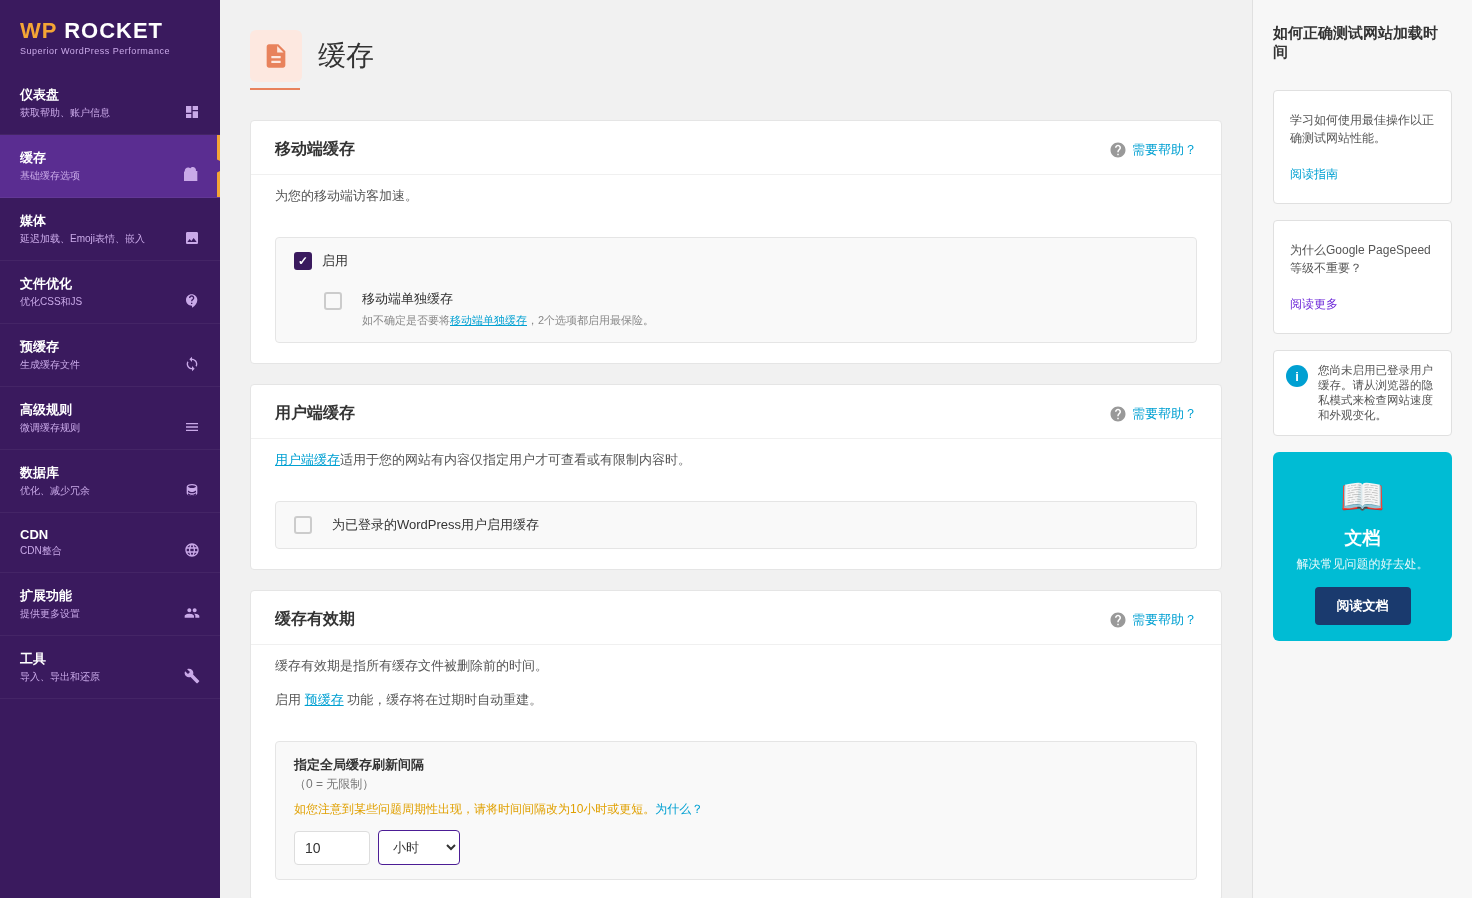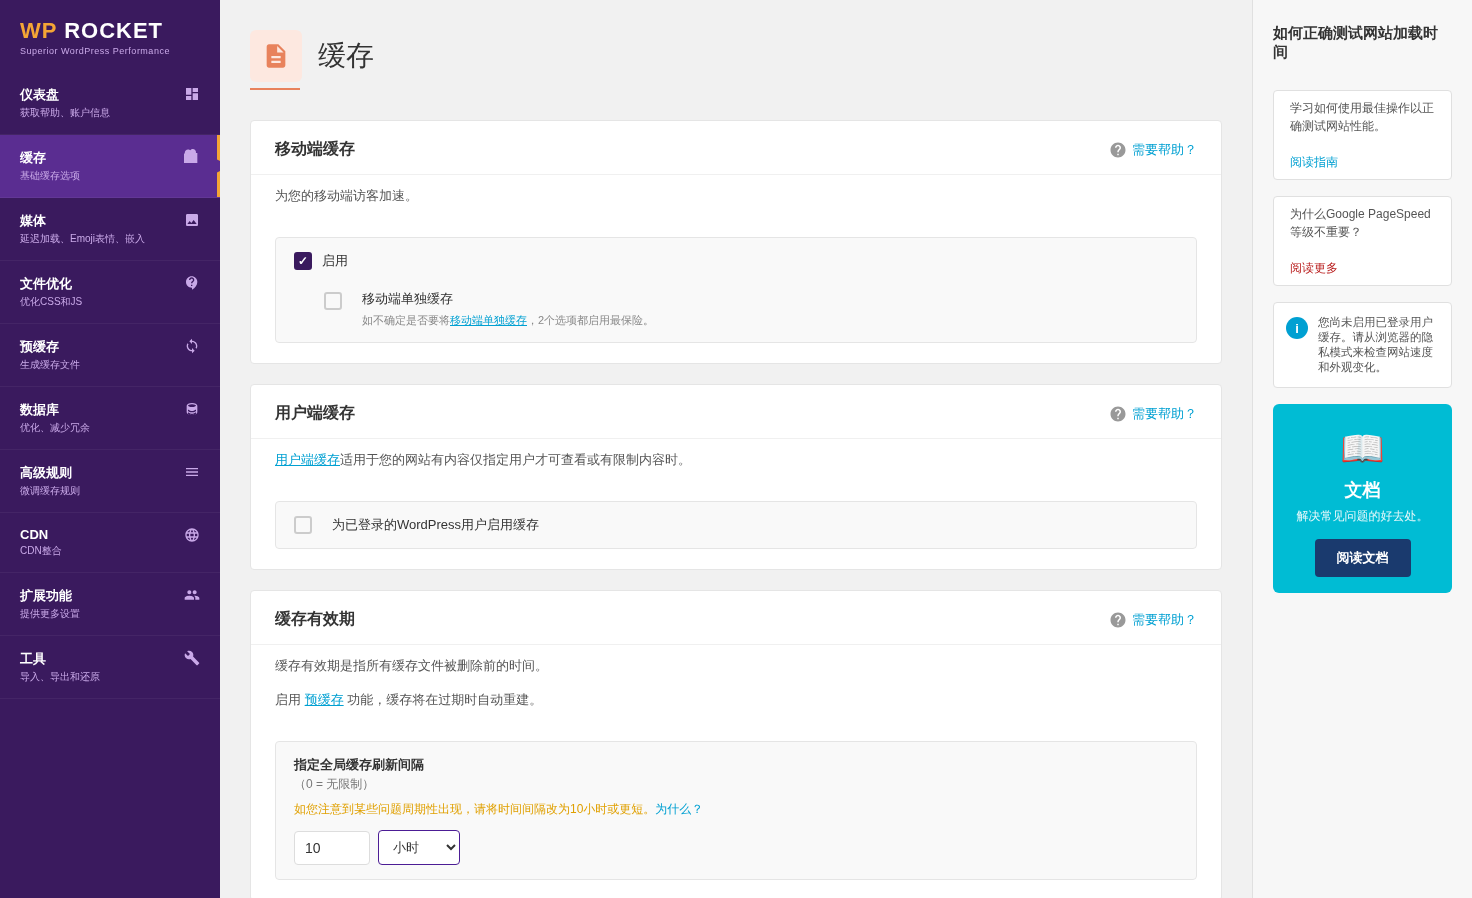--- a/index.html
+++ b/index.html
@@ -28,21 +28,21 @@
     }
     #sidebar-logo .logo-wp span { color: #f4a535; }
     #sidebar-logo .logo-subtitle {
       font-size: 9px;
       color: #c9a9e8;
       margin-top: 2px;
       letter-spacing: 0.5px;
     }
     .sidebar-item {
       display: flex;
-      align-items: flex-start;
+      align-items: flex-end;
       padding: 14px 20px;
       cursor: pointer;
       position: relative;
       border-bottom: 1px solid rgba(255,255,255,0.05);
     }
     .sidebar-item.active { background: #5a2d91; }
     .sidebar-item.active::after {
       content: '';
       position: absolute;
       right: 0; top: 0; bottom: 0;
@@ -216,21 +216,21 @@
     .right-sidebar-title {
       font-size: 15px;
       font-weight: 700;
       color: #333;
       margin-bottom: 12px;
     }
     .right-card {
       background: #fff;
       border: 1px solid #e0e0e0;
       border-radius: 4px;
-      padding: 8px 16px;
+      padding: 20px 16px;
       font-size: 12px;
       color: #555;
       line-height: 1.5;
     }
     .right-card a { color: #00a0d2; text-decoration: none; font-size: 12px; }
     .info-card {
       background: #fff;
       border: 1px solid #e0e0e0;
       border-radius: 4px;
       padding: 12px;
@@ -343,38 +343,38 @@
     </div>
     <div class="sidebar-item-icon">
       <svg viewBox="0 0 24 24">
           <path d="M12 4V1L8 5l4 4V6c3.31 0 6 2.69 6 6 0 1.01-.25 1.97-.7 2.8l1.46 1.46C19.54 15.03 20 13.57 20 12c0-4.42-3.58-8-8-8zm0 14c-3.31 0-6-2.69-6-6 0-1.01.25-1.97.7-2.8L5.24 7.74C4.46 8.97 4 10.43 4 12c0 4.42 3.58 8 8 8v3l4-4-4-4v3z"></path>
         </svg>
     </div>
   </div>
 
   <div class="sidebar-item">
     <div class="sidebar-item-text">
+      <div class="sidebar-item-title">高级规则</div>
+      <div class="sidebar-item-subtitle">微调缓存规则</div>
+    </div>
+    <div class="sidebar-item-icon">
+      <svg viewBox="0 0 24 24">
+          <path d="M3 18h18v-2H3v2zm0-5h18v-2H3v2zm0-7v2h18V6H3z"></path>
+        </svg>
+    </div>
+  </div>
+
+  <div class="sidebar-item">
+    <div class="sidebar-item-text">
       <div class="sidebar-item-title">数据库</div>
       <div class="sidebar-item-subtitle">优化、减少冗余</div>
     </div>
     <div class="sidebar-item-icon">
       <svg viewBox="0 0 24 24">
           <path d="M12 3C7.58 3 4 4.79 4 7v10c0 2.21 3.58 4 8 4s8-1.79 8-4V7c0-2.21-3.58-4-8-4zm0 2c3.87 0 6 1.5 6 2s-2.13 2-6 2-6-1.5-6-2 2.13-2 6-2zm0 16c-3.87 0-6-1.5-6-2v-2.23C7.61 18.12 9.72 19 12 19s4.39-.88 6-2.23V19c0 .5-2.13 2-6 2zm0-4c-3.87 0-6-1.5-6-2v-2.23C7.61 14.12 9.72 15 12 15s4.39-.88 6-2.23V15c0 .5-2.13 2-6 2z"></path>
-        </svg>
-    </div>
-  </div>
-
-  <div class="sidebar-item">
-    <div class="sidebar-item-text">
-      <div class="sidebar-item-title">高级规则</div>
-      <div class="sidebar-item-subtitle">微调缓存规则</div>
-    </div>
-    <div class="sidebar-item-icon">
-      <svg viewBox="0 0 24 24">
-          <path d="M3 18h18v-2H3v2zm0-5h18v-2H3v2zm0-7v2h18V6H3z"></path>
         </svg>
     </div>
   </div>
 
   <div class="sidebar-item">
     <div class="sidebar-item-text">
       <div class="sidebar-item-title">CDN</div>
       <div class="sidebar-item-subtitle">CDN整合</div>
     </div>
     <div class="sidebar-item-icon">
@@ -517,21 +517,21 @@
 
     <div class="right-card">
       <span>学习如何使用最佳操作以正确测试网站性能。</span>
       <br><br>
       <a style="color:#00a0d2;text-decoration:none;cursor:pointer;">阅读指南</a>
     </div>
 
     <div class="right-card">
       <span>为什么Google PageSpeed等级不重要？</span>
       <br><br>
-      <a style="color:#b91c1c;text-decoration:none;cursor:pointer;">阅读更多</a>
+      <a style="color:#6d28d9;text-decoration:none;cursor:pointer;">阅读更多</a>
     </div>
 
     <div class="info-card">
       <div class="info-icon">i</div>
       <div>您尚未启用已登录用户缓存。请从浏览器的隐私模式来检查网站速度和外观变化。</div>
     </div>
 
     <div class="docs-card">
       <div class="docs-card-icon">📖</div>
       <div class="docs-card-title">文档</div>

